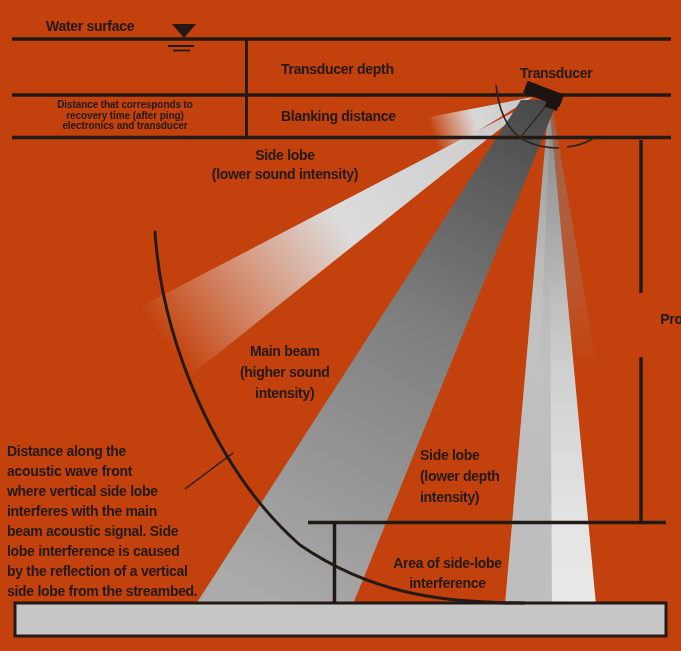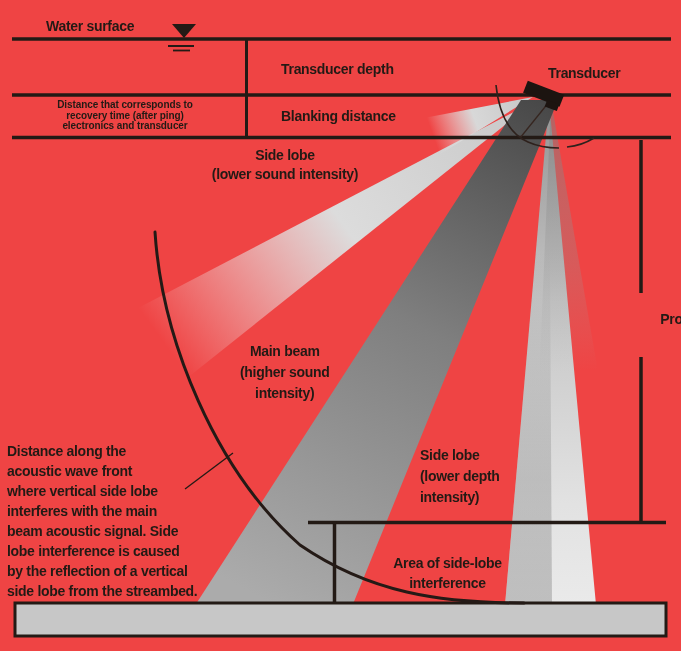--- a/index.html
+++ b/index.html
@@ -1,18 +1,18 @@
 <!DOCTYPE html>
 <html><head>
 <meta charset="utf-8">
 <style>
   html,body { margin:0; padding:0; background:#ffffff; }
   #stage {
     position:relative; width:681px; height:651px; overflow:hidden;
-    background:#ef4444;
+    background:#c2410c;
     font-family:"Liberation Sans", sans-serif;
   }
   #art { position:absolute; left:0; top:0; width:681px; height:651px; }
   .lbl {
     position:absolute; color:#231a15; font-weight:bold; font-size:14px;
     line-height:20px; letter-spacing:-0.3px; white-space:nowrap;
   }
   .lbl span { display:block; }
   .center { text-align:center; }
   .small { font-size:10px; line-height:10.5px; letter-spacing:-0.1px; }
@@ -104,21 +104,21 @@
       <polygon points="172,24 196,24 184,38" stroke="none"></polygon>
       <line x1="168" y1="46" x2="194" y2="46" stroke-width="2"></line>
       <line x1="173" y1="50.5" x2="190" y2="50.5" stroke-width="1.8"></line>
     </g>
   </svg>
 
   <div class="lbl" style="left:46px; top:16px;">Water surface</div>
 
   <div class="lbl" style="left:281px; top:59px;">Transducer depth</div>
 
-  <div class="lbl" style="left:548px; top:63px;">Transducer</div>
+  <div class="lbl" style="left:520px; top:63px;">Transducer</div>
 
   <div class="lbl" style="left:281px; top:106px;">Blanking distance</div>
 
   <div class="lbl small center" style="left:16px; top:100px; width:218px;">
     <span>Distance that corresponds to</span>
     <span>recovery time (after ping)</span>
     <span>electronics and transducer</span>
   </div>
 
   <div class="lbl center lh19" style="left:185px; top:146px; width:200px;">

